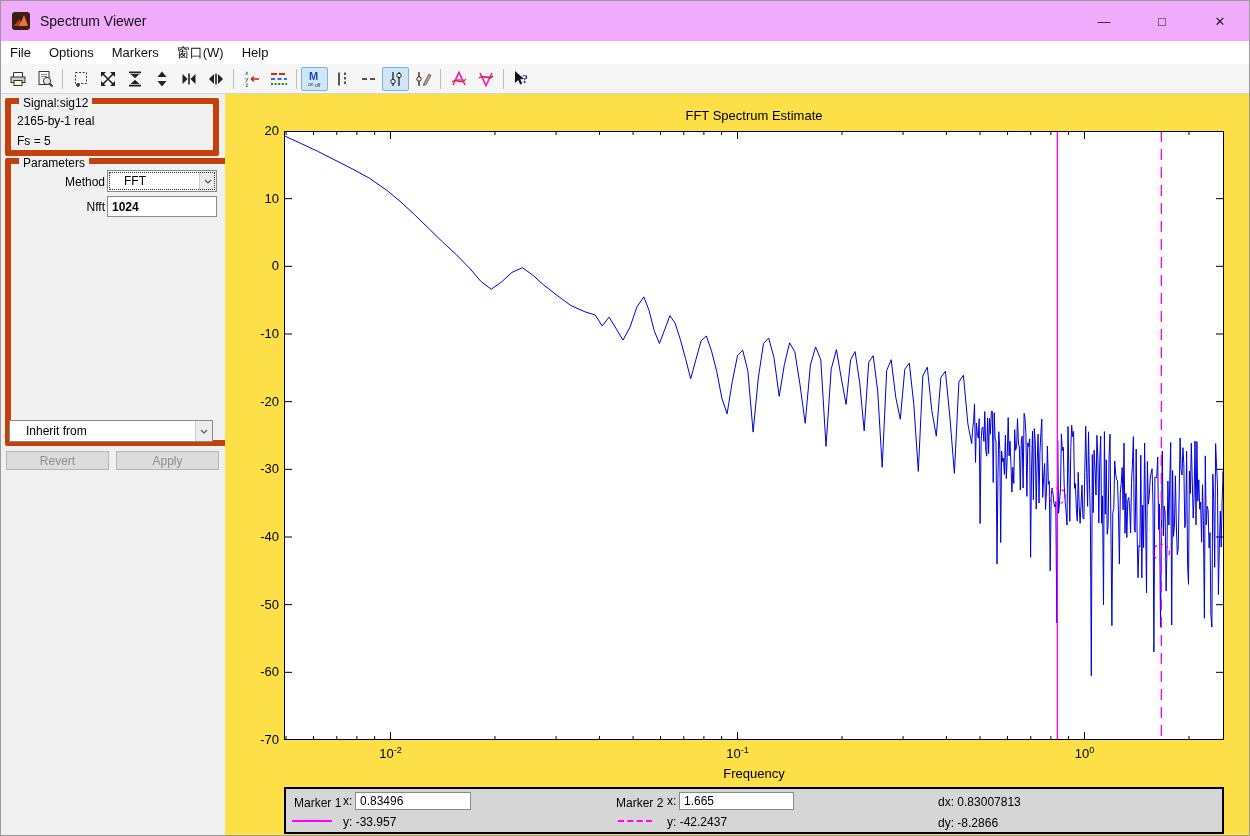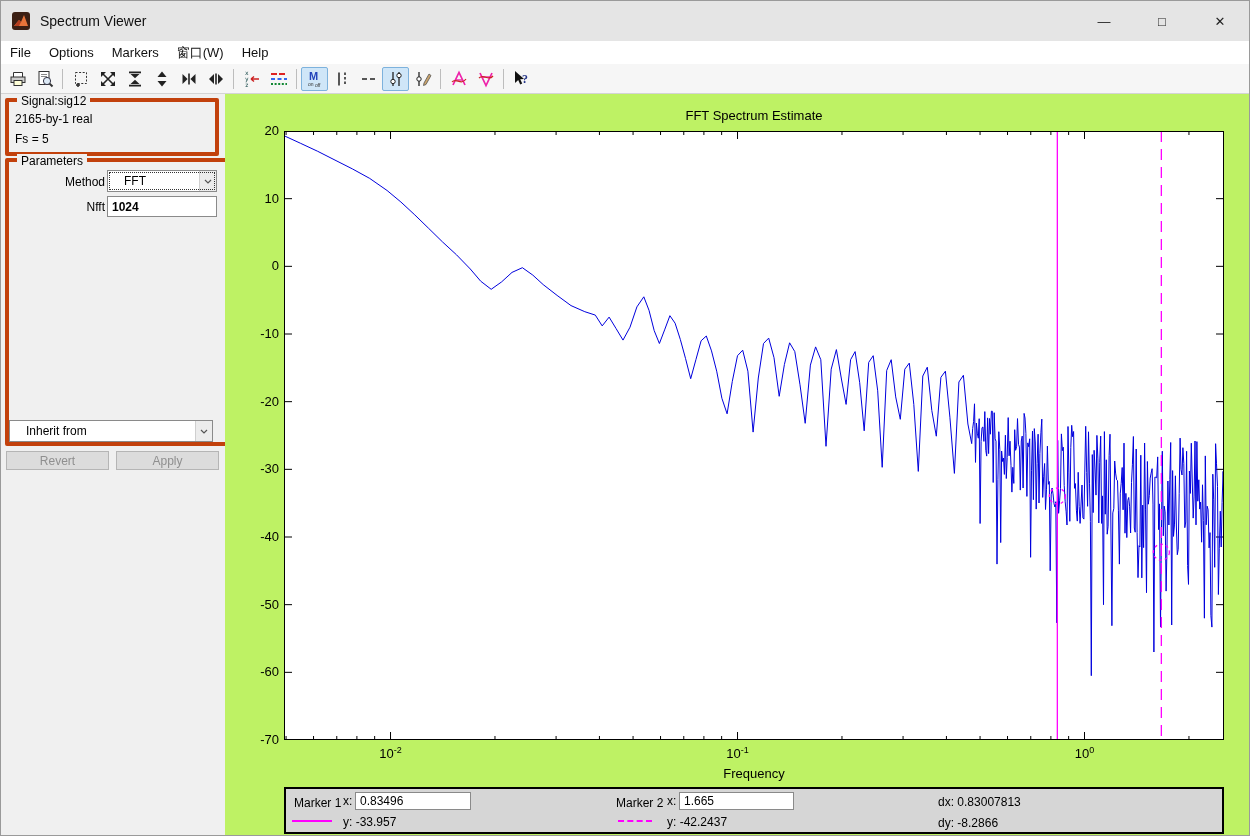--- a/index.html
+++ b/index.html
@@ -1,57 +1,57 @@
 <!DOCTYPE html>
 <html><head>
 <meta charset="utf-8">
 <style>
   * { margin:0; padding:0; box-sizing:border-box; }
   html,body { width:1250px; height:836px; }
   body { font-family:"Liberation Sans", sans-serif; background:#fff; position:relative; overflow:hidden; }
   .app { position:absolute; inset:0; border:1px solid #9a9a9a; background:#fff; }
 
   
-  .titlebar { position:absolute; left:0; top:0; right:0; height:40px; background:#e5e5e5; display:flex; align-items:center; }
+  .titlebar { position:absolute; left:0; top:0; right:0; height:40px; background:#f0abfc; display:flex; align-items:center; }
   .app-icon { width:20px; height:20px; margin-left:10px; flex:0 0 auto; }
   .title-text { margin-left:9px; font-size:14px; color:#111; }
   .win-controls { margin-left:auto; display:flex; height:100%; }
   .win-btn { width:58px; height:100%; display:flex; align-items:center; justify-content:center; font-size:13px; color:#222; cursor:default; }
 
   
   .menubar { position:absolute; top:40px; left:0; right:0; height:23px; background:#fff; display:flex; align-items:center; font-size:13px; color:#111; }
   .menu-item { padding:2px 9px; }
 
   
   .toolbar { position:absolute; top:63px; left:0; right:0; height:30px; background:#f6f6f6; border-bottom:1px solid #d4d4d4; display:flex; align-items:center; padding-left:3px; }
   .tb-btn { width:27px; height:24px; display:flex; align-items:center; justify-content:center; border:1px solid transparent; border-radius:2px; }
   .tb-btn.active { background:#cfe6f8; border-color:#7db2dd; }
   .tb-sep { width:1px; height:20px; background:#bdbdbd; margin:0 4px; }
 
   
   .left-panel { position:absolute; top:93px; left:0; width:224px; bottom:0; background:#f0f0f0; font-size:12px; color:#000; }
-  .groupbox { position:absolute; border:4px solid #c2410c; border-radius:2px; }
+  .groupbox { position:absolute; border:6px solid #c2410c; border-radius:2px; }
   .signal-box { left:4px; top:4px; width:214px; height:58px; }
   .params-box { left:4px; top:64px; width:244px; height:288px; }
   .groupbox-label { position:absolute; top:-8px; left:8px; background:#f0f0f0; padding:0 4px; font-size:12px; white-space:nowrap; }
   .gb-line { position:absolute; left:6px; white-space:nowrap; }
   .param-label { position:absolute; left:4px; width:100px; text-align:right; }
   .combo { position:absolute; background:#fff; border:1px solid #8a8a8a; display:flex; align-items:center; padding-left:16px; font-size:12px; }
   .combo .chev { margin-left:auto; width:17px; align-self:stretch; display:flex; align-items:center; justify-content:center; background:#ececec; border-left:1px solid #cfcfcf; }
   .combo.focused { outline:1px dotted #333; outline-offset:-3px; }
   .method-combo { left:106px; top:76px; width:110px; height:22px; }
   .inherit-combo { left:8px; top:326px; width:204px; height:22px; }
   .text-input { position:absolute; background:#fff; border:1px solid #8a8a8a; font-size:12px; padding:1px 4px; font-family:"Liberation Sans", sans-serif; }
   .nfft-input { left:106px; top:102px; width:110px; height:21px;font-weight:bold; }
   .btn { position:absolute; width:103px; height:19px; background:#dcdcdc; border:1px solid #b5b5b5; color:#8f8f8f; font-size:12px; display:flex; align-items:center; justify-content:center; }
   .revert-btn { left:5px; top:357px; }
   .apply-btn { left:115px; top:357px; }
 
   
-  .plot-region { position:absolute; left:224px; top:93px; right:0; bottom:0; background:#bef264; }
+  .plot-region { position:absolute; left:224px; top:93px; right:0; bottom:0; background:#fde047; }
   .plot-title { position:absolute; left:59px; top:14px; width:940px; text-align:center; font-size:13px; color:#000; }
   #plot-svg { position:absolute; left:59px; top:37px; width:940px; height:609px; display:block; }
   .ytick-label { position:absolute; width:48px; text-align:right; font-size:13px; color:#000; }
   .xtick-label { position:absolute; width:50px; text-align:center; font-size:13px; color:#000; }
   .xtick-label sup { font-size:9px; }
   .freq-label { position:absolute; left:59px; top:672px; width:940px; text-align:center; font-size:13px; color:#000; }
 
   
   .marker-panel { position:absolute; left:59px; top:693px; width:940px; height:47px; background:#d6d6d6; border:2px solid #000; font-size:12px; color:#000;padding-left:34px; }
   .mp { position:absolute; white-space:nowrap; }

